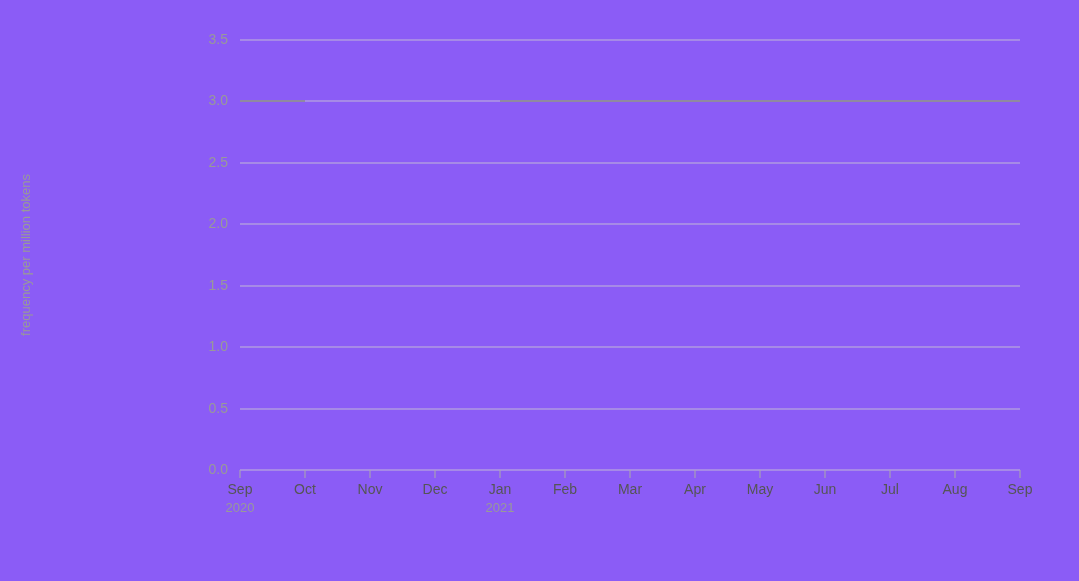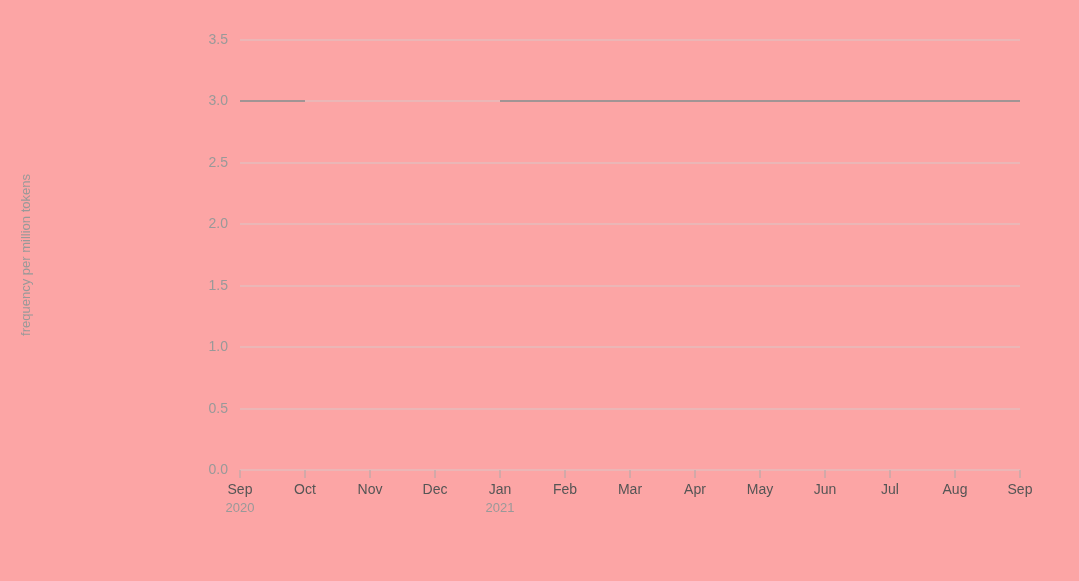--- a/index.html
+++ b/index.html
@@ -7,21 +7,21 @@
       background: #ffffff;
       font-family: Arial, sans-serif;
       width: 1079px;
       height: 581px;
       overflow: hidden;
     }
     .chart-container {
       width: 1079px;
       height: 581px;
       position: relative;
-      background: #fca5a5;
+      background: #8b5cf6;
     }
     svg {
       position: absolute;
       top: 0;
       left: 0;
     }
   </style>
 </head>
 <body>
 

